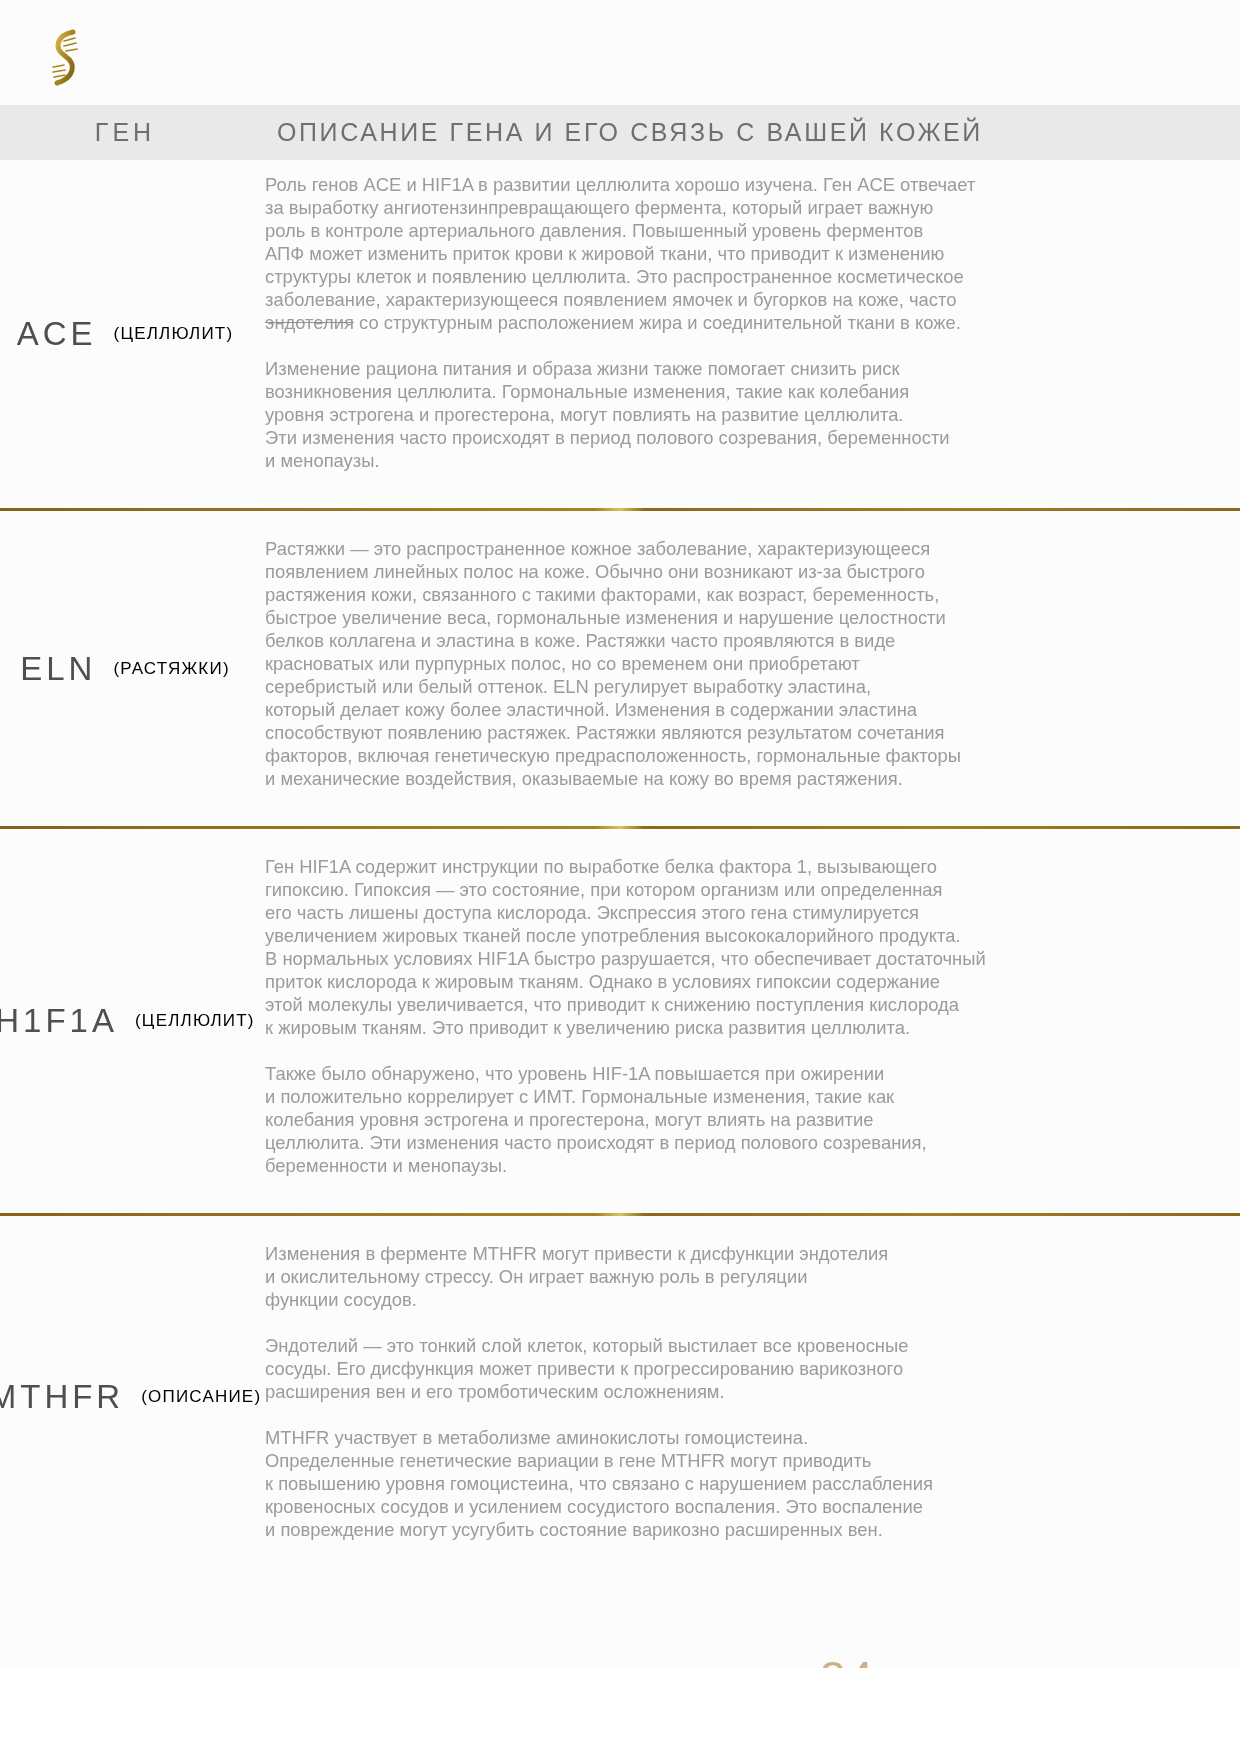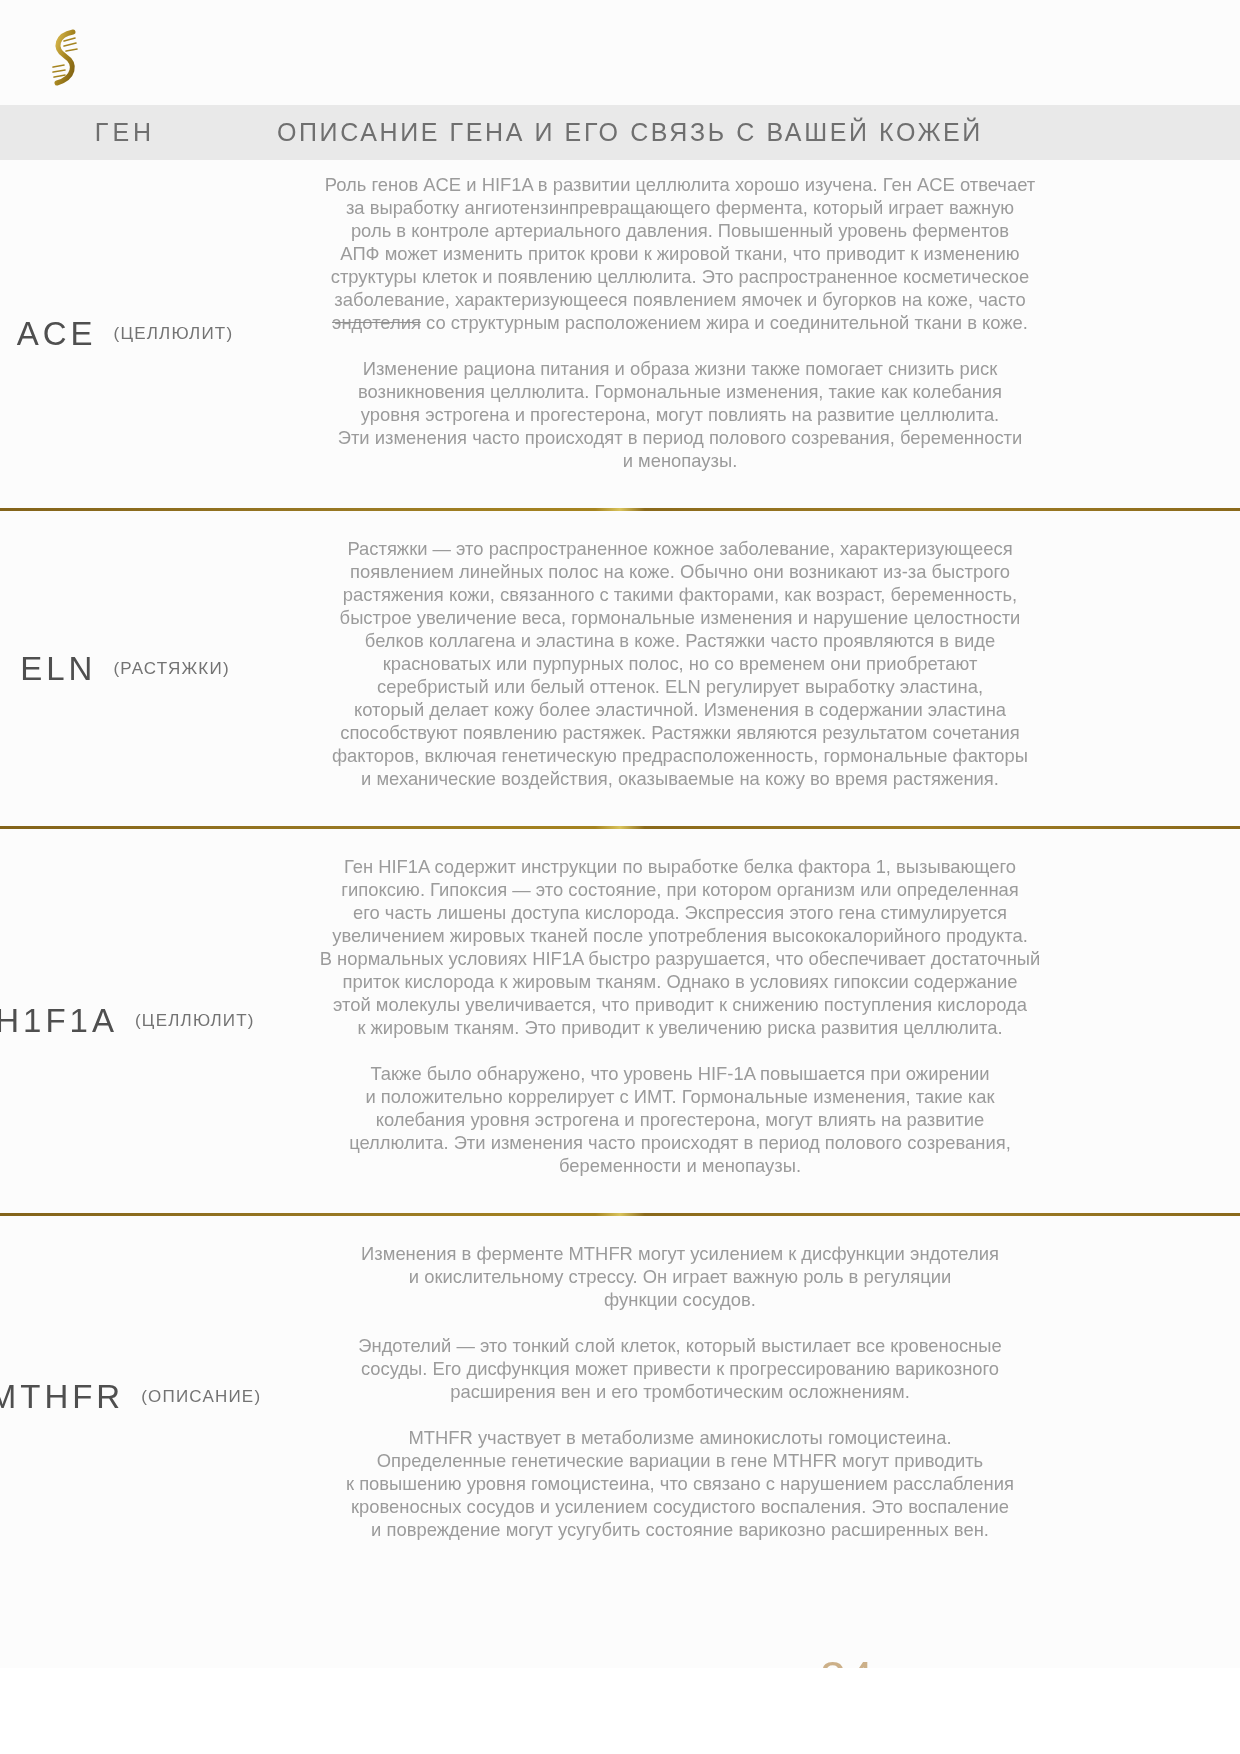--- a/index.html
+++ b/index.html
@@ -21,22 +21,22 @@
     margin-left:27px;font-size:25px;color:#6f6f6f;
     letter-spacing:2.6px;font-weight:400;
   }
   .table{position:absolute;top:160px;left:0;width:1240px;}
   .row{display:flex;width:1240px;}
   .gene-cell{
     width:250px;display:flex;flex-direction:row;justify-content:center;
     align-items:center;gap:17px;
   }
   .gene-name{font-size:33px;color:#4f4f4f;letter-spacing:4px;font-weight:400;}
-  .gene-trait{font-size:17px;color:#737373;letter-spacing:1.2px;}
-  .desc-cell{width:830px;padding:26px 0 36px 15px;text-align:center;}
+  .gene-trait{font-size:17px;color:#000000;letter-spacing:1.2px;}
+  .desc-cell{width:830px;padding:26px 0 36px 15px;}
   .row-first .desc-cell{padding-top:13px;}
   .para{
     font-size:18.4px;line-height:23px;color:#9b9b9b;
     white-space:pre-line;margin:0 0 23px 0;font-weight:400;
   }
   .para:last-child{margin-bottom:0;}
   .struck{text-decoration:line-through;text-decoration-color:#8f8f8f;}
   .separator{
     height:3px;width:1240px;
     background:linear-gradient(90deg,#83631a 0%,#9a7a24 30%,#a5831f 48%,#d9c35c 50%,#8a691b 52%,#a07e26 75%,#8a691b 100%);
@@ -149,21 +149,21 @@
       </div>
     </div>
     <div class="separator"></div>
 
     <div class="row">
       <div class="gene-cell">
         <div class="gene-name">MTHFR</div>
         <div class="gene-trait">(ОПИСАНИЕ)</div>
       </div>
       <div class="desc-cell">
-        <p class="para">Изменения в ферменте MTHFR могут усилением к дисфункции эндотелия
+        <p class="para">Изменения в ферменте MTHFR могут привести к дисфункции эндотелия
 и окислительному стрессу. Он играет важную роль в регуляции
 функции сосудов.</p>
         <p class="para">Эндотелий — это тонкий слой клеток, который выстилает все кровеносные
 сосуды. Его дисфункция может привести к прогрессированию варикозного
 расширения вен и его тромботическим осложнениям.</p>
         <p class="para">MTHFR участвует в метаболизме аминокислоты гомоцистеина.
 Определенные генетические вариации в гене MTHFR могут приводить
 к повышению уровня гомоцистеина, что связано с нарушением расслабления
 кровеносных сосудов и усилением сосудистого воспаления. Это воспаление
 и повреждение могут усугубить состояние варикозно расширенных вен.</p>

